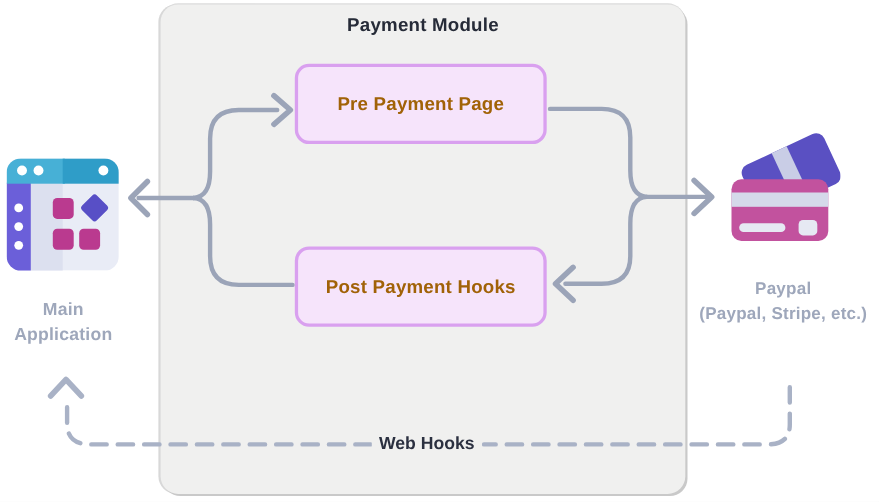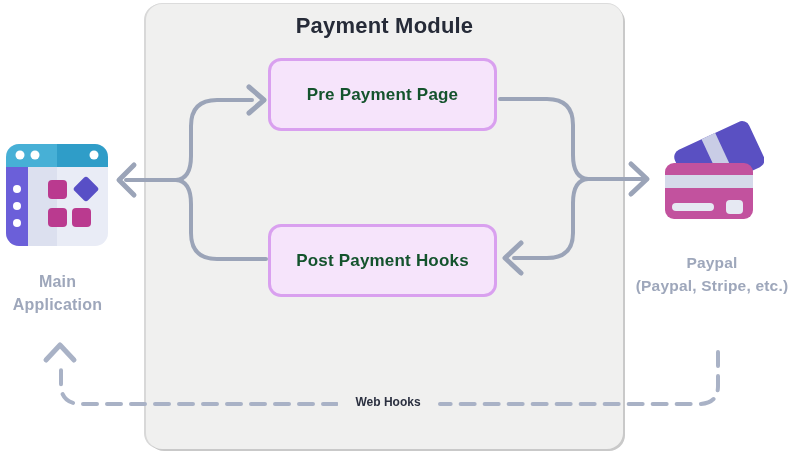--- a/index.html
+++ b/index.html
@@ -9,46 +9,46 @@
     overflow:hidden;
     font-family:"Liberation Sans","DejaVu Sans",sans-serif;
   }
   .module{
     position:absolute;left:146px;top:4px;width:477px;height:445px;
     background:#f0f0ef;border-radius:16px;
     box-shadow:2px 2px 0 #c9c9c9, -2px 0 0 #d8d8d8, 0 -1px 0 #dcdcdc;
   }
   .module-title{
     position:absolute;left:146px;top:13px;width:477px;
-    text-align:center;font-size:22px;font-weight:600;letter-spacing:.2px;
+    text-align:center;font-size:17px;font-weight:600;letter-spacing:.2px;
     color:#262b38;
   }
   .node-box{
     position:absolute;left:268px;width:229px;height:73px;
     background:#f6e4fb;border:3px solid #d9a0ef;border-radius:13px;
     display:flex;align-items:center;justify-content:center;
-    font-size:17px;font-weight:600;color:#14532d;letter-spacing:.2px;
+    font-size:17px;font-weight:600;color:#a16207;letter-spacing:.2px;
     box-sizing:border-box;
   }
   .node-pre{top:58px;}
   .node-post{top:224px;}
   .side-label{
     position:absolute;text-align:center;
     font-size:16px;font-weight:700;color:#9ea7bb;line-height:23px;letter-spacing:.2px;
   }
   .label-main-app{left:-10px;top:270px;width:135px;}
   .label-gateway{left:625px;top:251px;width:174px;font-size:15.5px;}
   .icon-wrap{position:absolute;}
   .icon-main-app{left:4px;top:142px;width:106px;height:106px;}
   .icon-card{left:656px;top:114px;width:108px;height:112px;}
   .overlay{position:absolute;left:0;top:0;width:799px;height:456px;pointer-events:none;}
   .webhooks-label{
     position:absolute;left:338px;top:394px;width:100px;
     text-align:center;background:#f0f0ef;padding:1px 0;
-    font-size:12px;font-weight:600;color:#2b3040;
+    font-size:16px;font-weight:600;color:#2b3040;
   }
 </style>
 </head>
 <body>
 
 <div class="module"></div>
 <div class="module-title">Payment Module</div>
 
 <svg class="overlay" viewBox="0 0 799 456">
   <g stroke="#9ba4b8" stroke-width="4" fill="none" stroke-linecap="round" stroke-linejoin="round">

